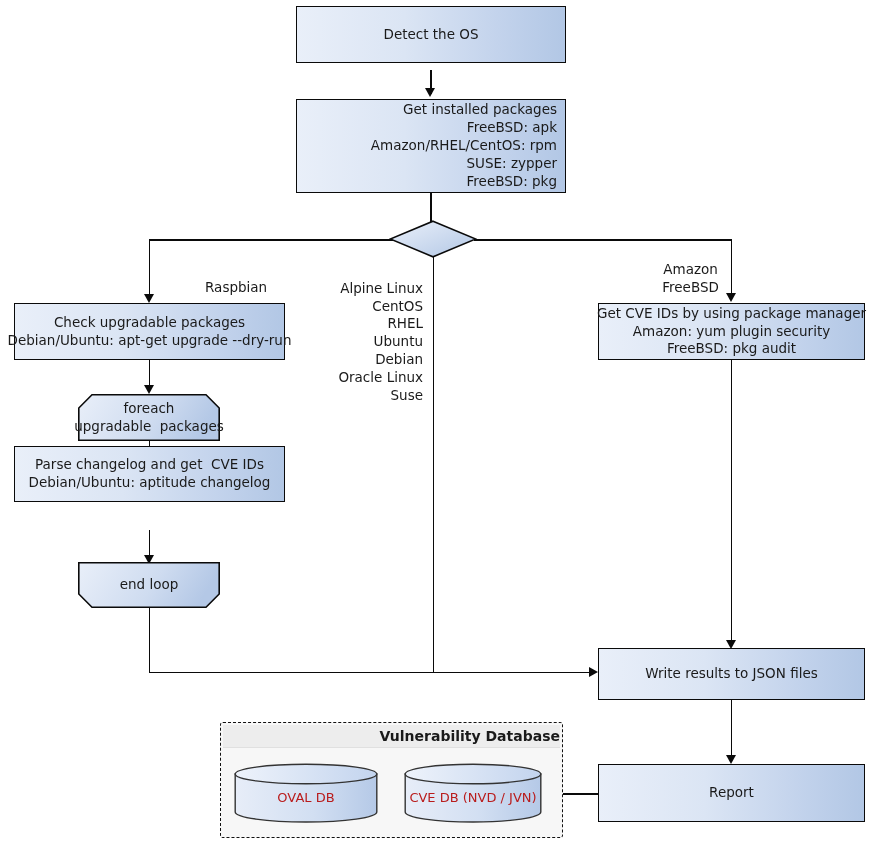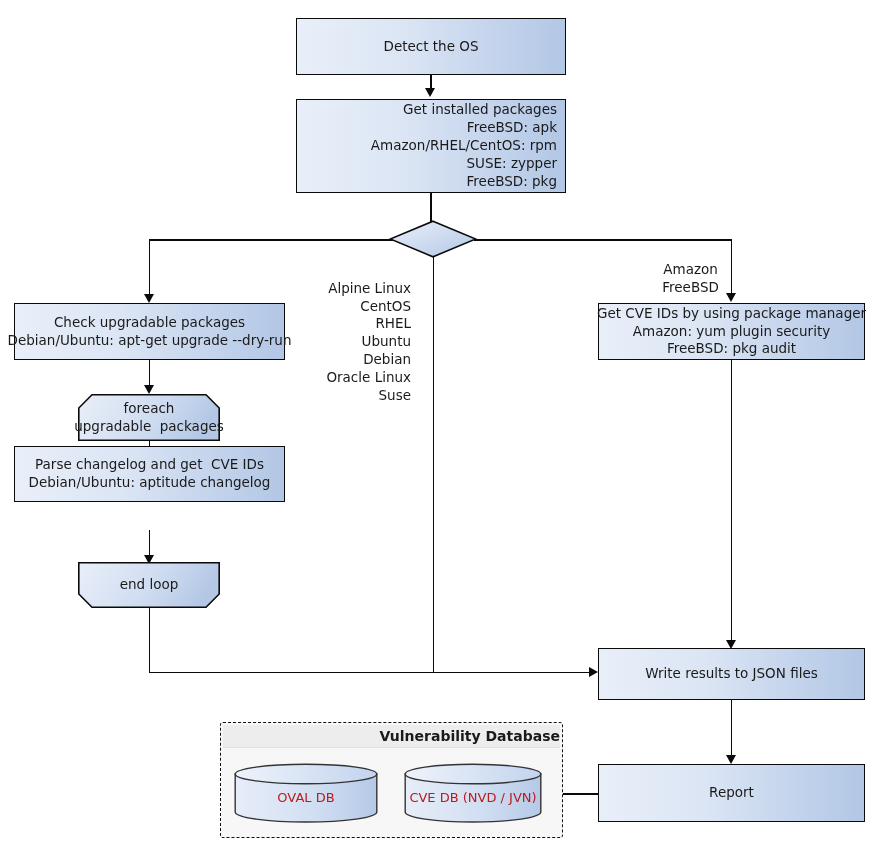--- a/index.html
+++ b/index.html
@@ -32,21 +32,21 @@
     border: 1.4px solid #0a0a0a;
     background: linear-gradient(to right, #e9eff9 0%, #dbe5f4 40%, #c3d3ec 75%, #b2c7e5 100%);
   }
   .node .line { display: block; }
   .label-free {
     position: absolute;
     color: #1a1a1a;
     line-height: 1.32;
     white-space: pre;
   }
-  .ta-right { text-align: right; }
+  .ta-right { text-align: right; padding-left: 12px; }
   .ta-center { text-align: center; }
 
   
   .vline, .hline {
     position: absolute;
     background: #0a0a0a;
   }
   .vline { width: 1.6px; }
   .hline { height: 1.6px; }
 
@@ -145,21 +145,21 @@
   <div class="arrow-right" style="left:589px; top:667px;"></div>
 
   <div class="vline" style="left:730.5px; top:360px; height:281px;"></div>
   <div class="arrow-down" style="left:726px; top:640px;"></div>
 
   <div class="vline" style="left:730.5px; top:700px; height:56px;"></div>
   <div class="arrow-down" style="left:726px; top:755px;"></div>
 
   <div class="hline" style="left:541px; top:793px; width:58px;"></div>
 
-  <div class="node rectnode" style="left:296px; top:18px; width:270px; height:57px; font-size:13.5px;">
+  <div class="node rectnode" style="left:296px; top:6px; width:270px; height:57px; font-size:13.5px;">
     <span class="line">Detect the OS</span>
   </div>
 
   <div class="node rectnode ta-right" style="left:296px; top:99px; width:270px; height:94px; font-size:13.5px; align-items:flex-end; padding-right:8px;">
     <span class="line">Get installed packages</span>
     <span class="line">FreeBSD: apk</span>
     <span class="line">Amazon/RHEL/CentOS: rpm</span>
     <span class="line">SUSE: zypper</span>
     <span class="line">FreeBSD: pkg</span>
   </div>
@@ -222,20 +222,23 @@
   </div>
 
   <div class="node rectnode" style="left:598px; top:648px; width:267px; height:52px; font-size:13.5px;">
     <span class="line">Write results to JSON files</span>
   </div>
 
   <div class="node rectnode" style="left:598px; top:764px; width:267px; height:58px; font-size:13.5px;">
     <span class="line">Report</span>
   </div>
 
+  <div class="label-free ta-center" style="left:150px; top:261px; width:155px; font-size:13.5px;">
+    <span class="line">Raspbian</span>
+  </div>
 
   <div class="label-free ta-right" style="left:281px; top:262px; width:130px; font-size:13.5px;">
     <span class="line">Alpine Linux</span>
     <span class="line">CentOS</span>
     <span class="line">RHEL</span>
     <span class="line">Ubuntu</span>
     <span class="line">Debian</span>
     <span class="line">Oracle Linux</span>
     <span class="line">Suse</span>
   </div>

